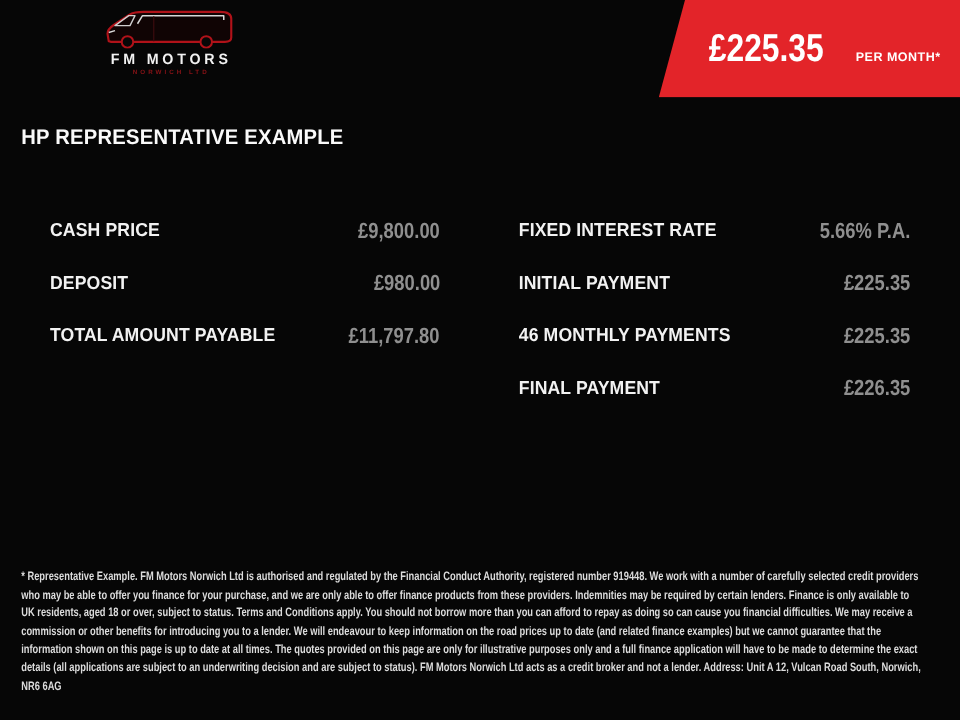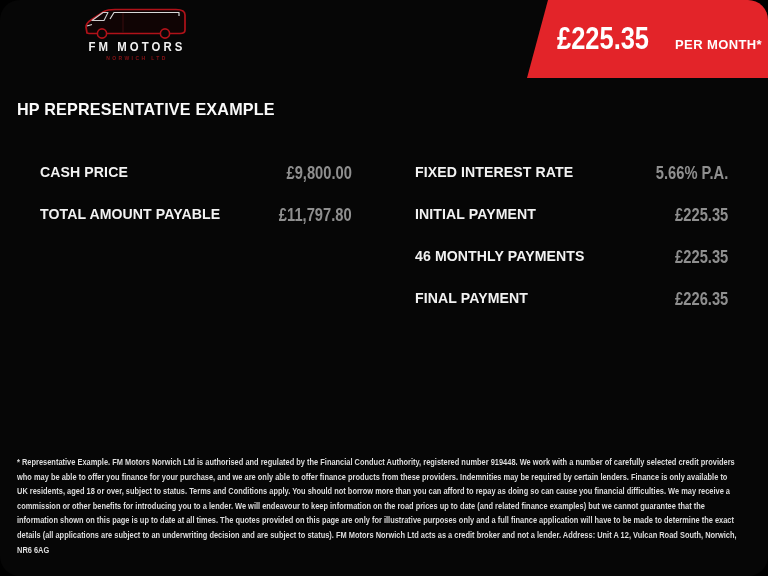--- a/index.html
+++ b/index.html
@@ -3,21 +3,20 @@
 <meta charset="utf-8">
 <style>
   html, body { margin: 0; padding: 0; background: #000; }
   .stage {
     position: relative;
     width: 768px;
     height: 576px;
     background: #060606;
     overflow: hidden;
     font-family: "Liberation Sans", "DejaVu Sans", sans-serif;
-    border-radius: 20px;
   }
 
   
   .logo {
     position: absolute;
     left: 83px;
     top: 7px;
     width: 106px;
     text-align: center;
   }
@@ -65,21 +64,21 @@
     color: #ffffff;
     font-size: 31px;
     font-weight: 700;
     letter-spacing: 0px;
     transform: scaleX(0.82);
     transform-origin: center bottom;
     white-space: nowrap;
   }
   .price-suffix {
     color: #ffffff;
-    font-size: 13px;
+    font-size: 10px;
     font-weight: 700;
     letter-spacing: 0.4px;
     white-space: nowrap;
     margin-left: 16px;
   }
 
   
   .page-title {
     position: absolute;
     left: 17px;
@@ -97,20 +96,21 @@
   
   .fin-col {
     position: absolute;
     top: 163px;
   }
   .fin-col.left  { left: 40px;  width: 312px; }
   .fin-col.right { left: 415px; width: 313px; }
   .fin-row {
     display: flex;
     justify-content: space-between;
+    align-items: center;
     height: 42px;
   }
   .fin-label {
     color: #f2f2f2;
     font-size: 15px;
     font-weight: 700;
     letter-spacing: 0.1px;
     transform: scaleX(0.94);
     transform-origin: left center;
     white-space: nowrap;
@@ -173,20 +173,24 @@
   </div>
 
   <h1 class="page-title">HP REPRESENTATIVE EXAMPLE</h1>
 
   <div class="fin-col left">
     <div class="fin-row">
       <span class="fin-label">CASH PRICE</span>
       <span class="fin-value">£9,800.00</span>
     </div>
     <div class="fin-row">
+      <span class="fin-label">DEPOSIT</span>
+      <span class="fin-value">£980.00</span>
+    </div>
+    <div class="fin-row">
       <span class="fin-label">TOTAL AMOUNT PAYABLE</span>
       <span class="fin-value">£11,797.80</span>
     </div>
   </div>
 
   <div class="fin-col right">
     <div class="fin-row">
       <span class="fin-label">FIXED INTEREST RATE</span>
       <span class="fin-value">5.66% P.A.</span>
     </div>

